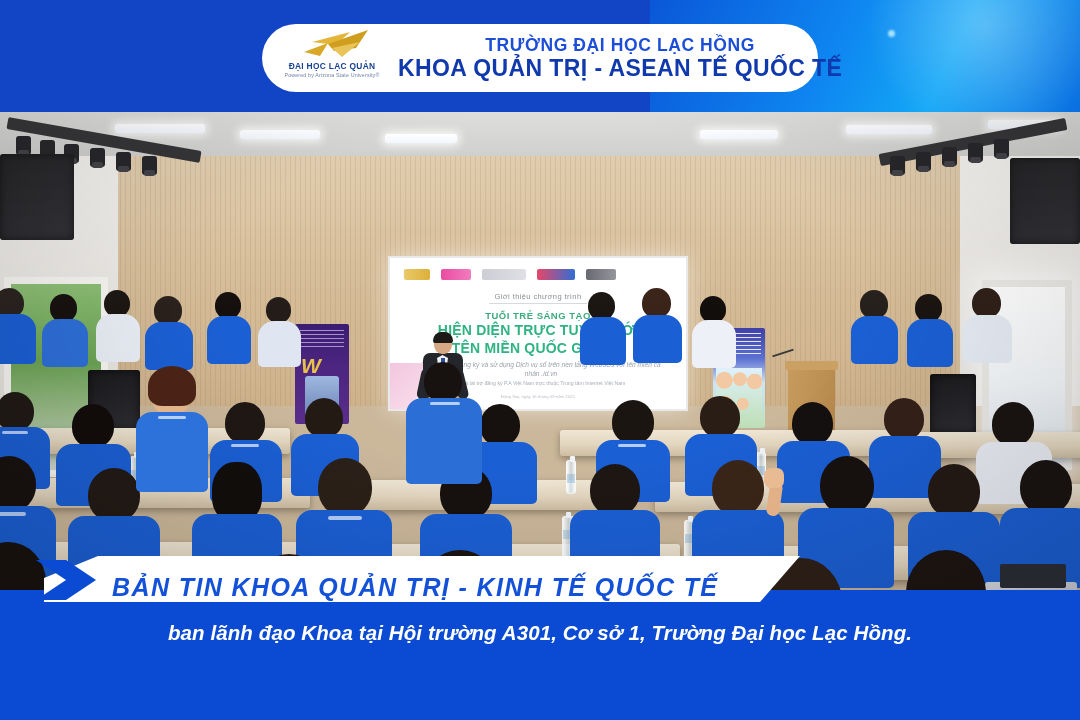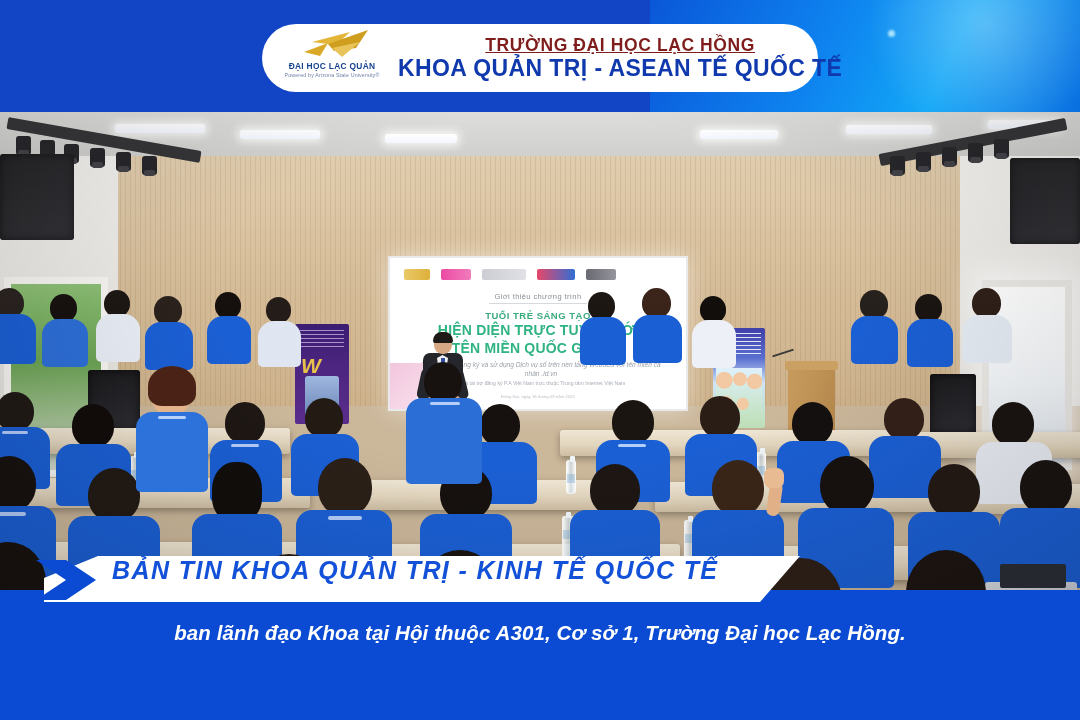--- a/index.html
+++ b/index.html
@@ -47,22 +47,22 @@
   .lhu-name {
     position:absolute; left:0; top:34px; width:128px; text-align:center;
     font-size:8.4px; font-weight:bold; color:#16428f; letter-spacing:.3px; white-space:nowrap;
   }
   .lhu-sub {
     position:absolute; left:0; top:45px; width:128px; text-align:center;
     font-size:5.3px; color:#6e7fa5; letter-spacing:.15px; white-space:nowrap;
   }
   .hdr-titles { flex:1 1 auto; text-align:center; padding-left:2px; padding-right:6px; }
   .hdr-t1 {
-    font-size:17.5px; font-weight:bold; color:#7f1d1d; letter-spacing:.6px;
-    line-height:20px; white-space:nowrap;text-decoration:underline;
+    font-size:17.5px; font-weight:bold; color:#1d4ed8; letter-spacing:.6px;
+    line-height:20px; white-space:nowrap;
   }
   .hdr-t2 {
     font-size:23px; font-weight:bold; color:#0f39ad; letter-spacing:.4px;
     line-height:27px; white-space:nowrap;
   }
   .logo-aun { position:relative; width:112px; height:56px; flex:0 0 auto; margin-right:4px; }
   .aun-swoosh { position:absolute; inset:0; }
   .aun-circle {
     position:absolute; left:10px; top:14px; width:27px; height:27px; border-radius:50%;
     background:#c8102e; border:1.5px solid #e8e8e8;
@@ -217,21 +217,21 @@
     position:absolute; left:0; right:0; top:616px;
     text-align:center; color:#ffffff; font-style:italic; font-weight:bold;
     font-size:20.5px; line-height:33px; letter-spacing:.1px; padding:0 36px;
   }
 
   
   .ribbon {
     position:absolute; left:44px; top:556px; width:756px; height:46px;
     background:#ffffff;
     clip-path:polygon(54px 0, 756px 0, 716px 46px, 0 46px, 0 22px);
-    display:flex; align-items:flex-start; z-index:5;
+    display:flex; align-items:flex-end; z-index:5;
   }
   .ribbon-text {
     margin-left:68px; font-size:25px; font-weight:bold; font-style:italic;
     color:#1351d8; letter-spacing:1.4px; white-space:nowrap;
   }
   .ribbon-tail {
     position:absolute; left:44px; top:578px; width:70px; height:46px; z-index:4;
     background:#0b4bd4; clip-path:polygon(0 0, 46px 0, 10px 24px, 46px 24px, 22px 46px, 0 46px);
   }
   .ribbon-arrow {
@@ -571,16 +571,16 @@
 
   <div class="bottom-blue"></div>
 
   <div class="ribbon-tail"></div>
   <div class="ribbon">
     <div class="ribbon-text">BẢN TIN KHOA QUẢN TRỊ - KINH TẾ QUỐC TẾ</div>
   </div>
   <div class="ribbon-arrow"></div>
 
   <div class="caption">
-    <div>ban lãnh đạo Khoa tại Hội thuộc A301, Cơ sở 1, Trường Đại học Lạc Hồng.</div>
+    <div>ban lãnh đạo Khoa tại Hội trường A301, Cơ sở 1, Trường Đại học Lạc Hồng.</div>
   </div>
 
 </div>
 
 </body></html>

